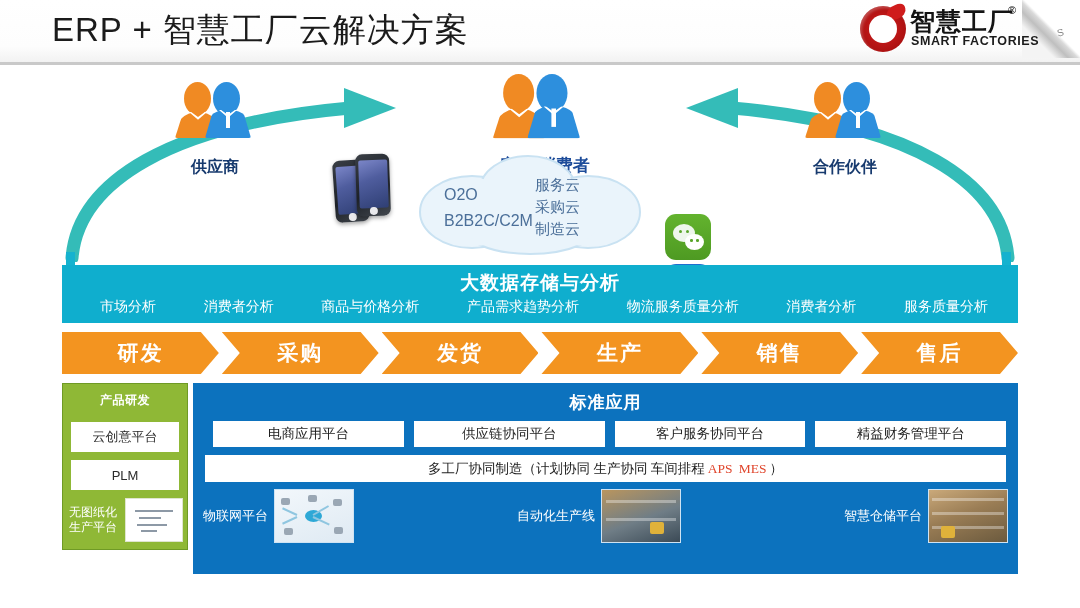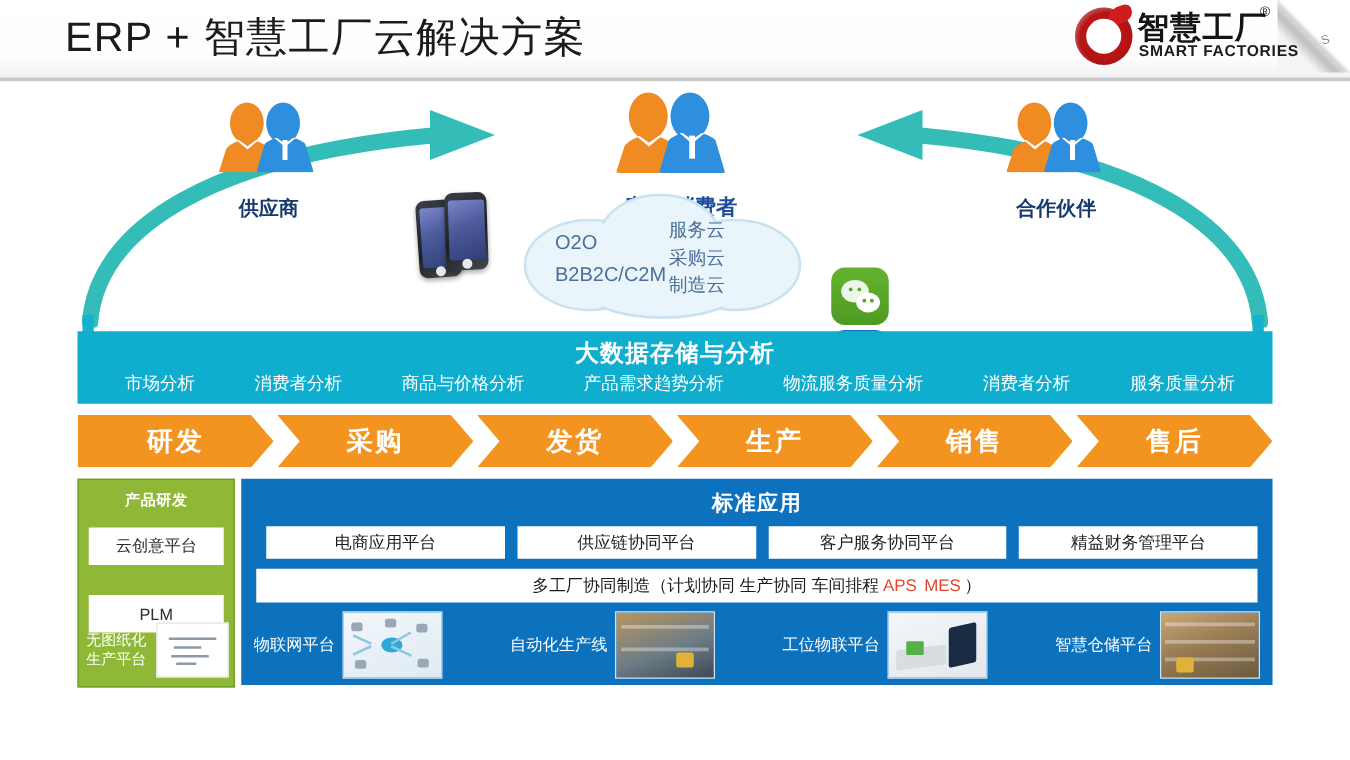--- a/index.html
+++ b/index.html
@@ -224,37 +224,38 @@
   }
   .green-title{
     position:absolute;left:0;right:0;top:8px;text-align:center;
     font-size:12px;font-weight:bold;color:#ffffff;letter-spacing:.5px;
   }
   .green-box{
     position:absolute;left:8px;width:108px;height:30px;background:#ffffff;
     display:flex;align-items:center;justify-content:center;
     font-size:13px;color:#2b2b2b;
   }
-  #gb1{top:38px;} #gb2{top:76px;margin-top:16px;}
+  #gb1{top:38px;} #gb2{top:76px;}
   .green-last{
     position:absolute;left:6px;top:113px;width:114px;height:46px;display:flex;align-items:center;
   }
   .green-last .lbl{
     font-size:12px;color:#ffffff;line-height:15px;width:56px;white-space:nowrap;
   }
   .green-last .thumb{
     width:56px;height:42px;background:#ffffff;border:1px solid #dfe6cf;
     display:flex;align-items:center;justify-content:center;overflow:hidden;
   }
   .thumb-art{width:46px;height:30px;position:relative;}
   .thumb-art .ln{position:absolute;background:#8d99a6;height:2px;}
 
   .blue-panel{
-    position:absolute;left:193px;top:383px;width:825px;height:165px;
+    position:absolute;left:193px;top:383px;width:825px;height:191px;
     background:#0c72be;
+    font-family:Liberation Serif, serif;
   }
   .blue-title{
     position:absolute;left:0;right:0;top:8px;text-align:center;
     font-size:17px;font-weight:bold;color:#ffffff;letter-spacing:1px;
   }
   .app-row{
     position:absolute;left:20px;right:12px;top:38px;height:26px;display:flex;gap:10px;
   }
   .app-box{
     flex:1;background:#ffffff;display:flex;align-items:center;justify-content:center;
@@ -496,28 +497,20 @@
 
       <div class="icon-item">
         <div class="cap">自动化生产线</div>
         <div class="pic line">
           <div class="shelf" style="left:4px;top:10px;width:70px;height:3px;"></div>
           <div class="shelf" style="left:4px;top:28px;width:70px;height:3px;"></div>
           <div class="robot" style="left:48px;bottom:8px;"></div>
         </div>
       </div>
 
-      <div class="icon-item">
-        <div class="cap">工位物联平台</div>
-        <div class="pic station">
-          <div class="bench"></div>
-          <div class="bench2"></div>
-          <div class="kiosk"></div>
-        </div>
-      </div>
 
       <div class="icon-item">
         <div class="cap">智慧仓储平台</div>
         <div class="pic wh">
           <div class="shelf" style="left:3px;top:8px;width:72px;height:3px;"></div>
           <div class="shelf" style="left:3px;top:22px;width:72px;height:3px;"></div>
           <div class="shelf" style="left:3px;top:36px;width:72px;height:3px;"></div>
           <div class="robot" style="left:12px;bottom:4px;"></div>
         </div>
       </div>

